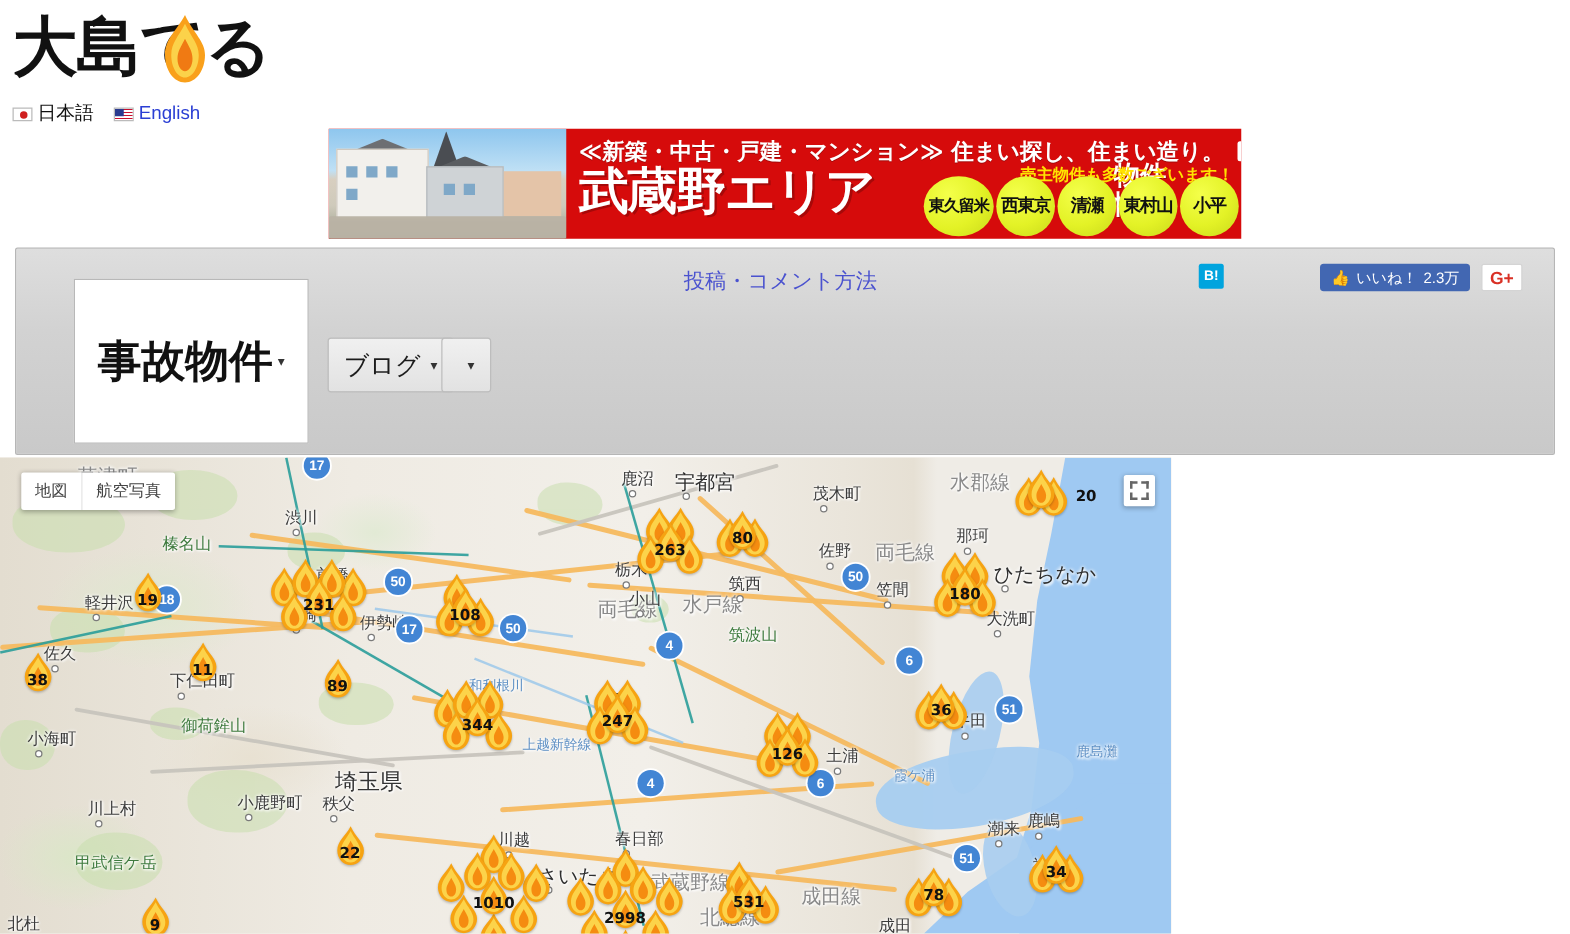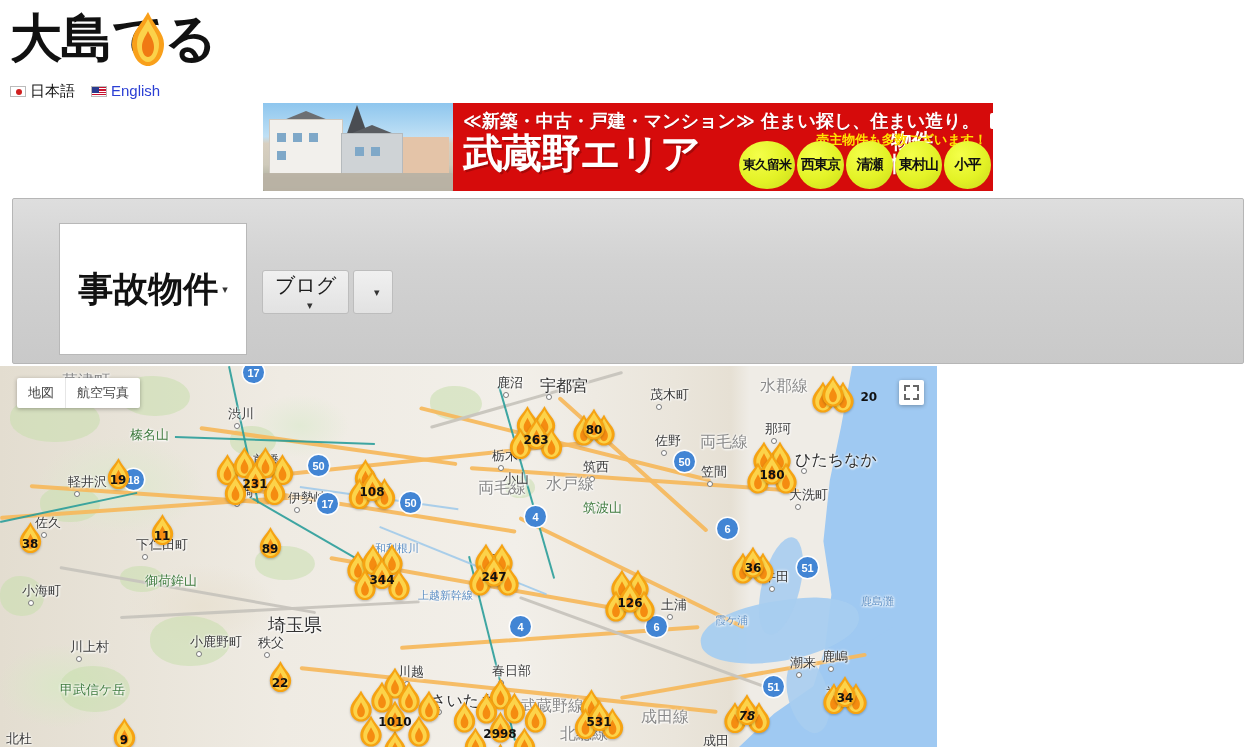--- a/index.html
+++ b/index.html
@@ -92,21 +92,21 @@
      display:flex; align-items:center; justify-content:center; color:#d93025; font-weight:700; font-size:14px; border-radius:2px;}
 
   .brandbox { position:absolute; left:46px; top:24px; width:188px; height:132px; background:#fff;
      border:1px solid #b8b8b8; display:flex; align-items:center; justify-content:center; }
   .brandbox .bt { font-size:35px; font-weight:700; color:#111; letter-spacing:0px; white-space:nowrap;
      font-family:"DejaVu Sans","Liberation Sans",sans-serif; }
   .brandbox .caret { display:inline-block; margin-left:4px; font-size:11px; color:#333; vertical-align:middle;}
 
   .navbtn { position:absolute; height:44px; background: linear-gradient(to bottom,#f0f0f0,#e2e2e2);
      border:1px solid #bdbdbd; border-radius:3px; display:flex; align-items:center; justify-content:center;
-     font-size:20px; color:#1c1c1c; padding:0 12px; white-space:nowrap; cursor:pointer;flex-direction:column;}
+     font-size:20px; color:#1c1c1c; padding:0 12px; white-space:nowrap; cursor:pointer;}
   .navbtn .caret { margin-left:8px; font-size:11px; color:#333; }
   #nav-blog { left:249px; top:71px; }
   #nav-links { left:340px; top:71px; }
 
   
   .map { position:absolute; left:0; top:366px; width:937px; height:381px; overflow:hidden;
      background:#eae3d9; }
   .map-bg { position:absolute; inset:0;
      background:
        radial-gradient(ellipse 120px 70px at 120px 120px, #dfe8cf 0%, rgba(223,232,207,0) 70%),
@@ -228,20 +228,30 @@
         <div class="oval wide">東久留米</div>
         <div class="oval">西東京</div>
         <div class="oval">清瀬</div>
         <div class="oval">東村山</div>
         <div class="oval">小平</div>
       </div>
     </div>
   </a>
 
   <div class="navpanel">
+    <div class="toplinks">
+      <a class="post-link" href="#">投稿・コメント方法</a>
+      <div class="hatena-btn">B!</div>
+      <div class="fb-like">
+        <span class="thumb">👍</span>
+        <span>いいね！</span>
+        <span>2.3万</span>
+      </div>
+      <div class="gplus">G+</div>
+    </div>
 
     <div class="brandbox">
       <span class="bt">事故物件</span>
       <span class="caret">▾</span>
     </div>
 
     <div class="navbtn" id="nav-blog">
       <span>ブログ</span>
       <span class="caret">▾</span>
     </div>
@@ -855,21 +865,21 @@
             </svg>
             <svg viewBox="0 0 64 68" width="31" height="33" style="position: absolute; left: 9px; top: 10px;">
  <path d="M32 2 C24 18 10 26 10 42 C10 56 20 66 32 66 C44 66 54 56 54 42 C54 28 40 20 32 2 Z" fill="#f6a312"></path>
  <path d="M32 10 C26 22 16 30 16 43 C16 54 23 62 32 62 C41 62 48 54 48 43 C48 31 38 23 32 10 Z" fill="#fcd34a"></path>
  <path d="M32 26 C28 34 24 39 24 45 C24 52 27 57 32 57 C37 57 40 52 40 45 C40 39 36 34 32 26 Z" fill="#f58c10"></path>
             </svg>
             <div class="num" style="top: 50%;">531</div>
           </div>
         </div>
         <div class="marker" style="left: 747px; top: 344px; width: 43px; height: 48px;">
-          <div style="position: relative; width: 43px; height: 48px; font-style: italic;">
+          <div style="position: relative; width: 43px; height: 48px;">
             <svg viewBox="0 0 64 68" width="31" height="33" style="position: absolute; left: 18px; top: 15px;">
  <path d="M32 2 C24 18 10 26 10 42 C10 56 20 66 32 66 C44 66 54 56 54 42 C54 28 40 20 32 2 Z" fill="#f6a312"></path>
  <path d="M32 10 C26 22 16 30 16 43 C16 54 23 62 32 62 C41 62 48 54 48 43 C48 31 38 23 32 10 Z" fill="#fcd34a"></path>
  <path d="M32 26 C28 34 24 39 24 45 C24 52 27 57 32 57 C37 57 40 52 40 45 C40 39 36 34 32 26 Z" fill="#f58c10"></path>
             </svg>
             <svg viewBox="0 0 64 68" width="31" height="33" style="position: absolute; left: -6px; top: 15px;">
  <path d="M32 2 C24 18 10 26 10 42 C10 56 20 66 32 66 C44 66 54 56 54 42 C54 28 40 20 32 2 Z" fill="#f6a312"></path>
  <path d="M32 10 C26 22 16 30 16 43 C16 54 23 62 32 62 C41 62 48 54 48 43 C48 31 38 23 32 10 Z" fill="#fcd34a"></path>
  <path d="M32 26 C28 34 24 39 24 45 C24 52 27 57 32 57 C37 57 40 52 40 45 C40 39 36 34 32 26 Z" fill="#f58c10"></path>
             </svg>

